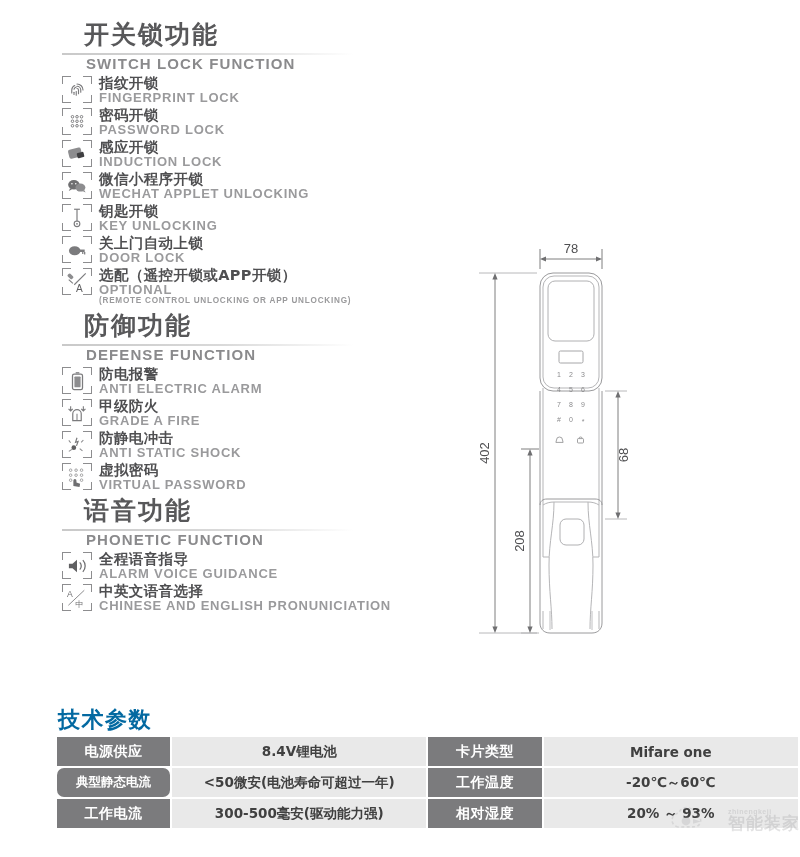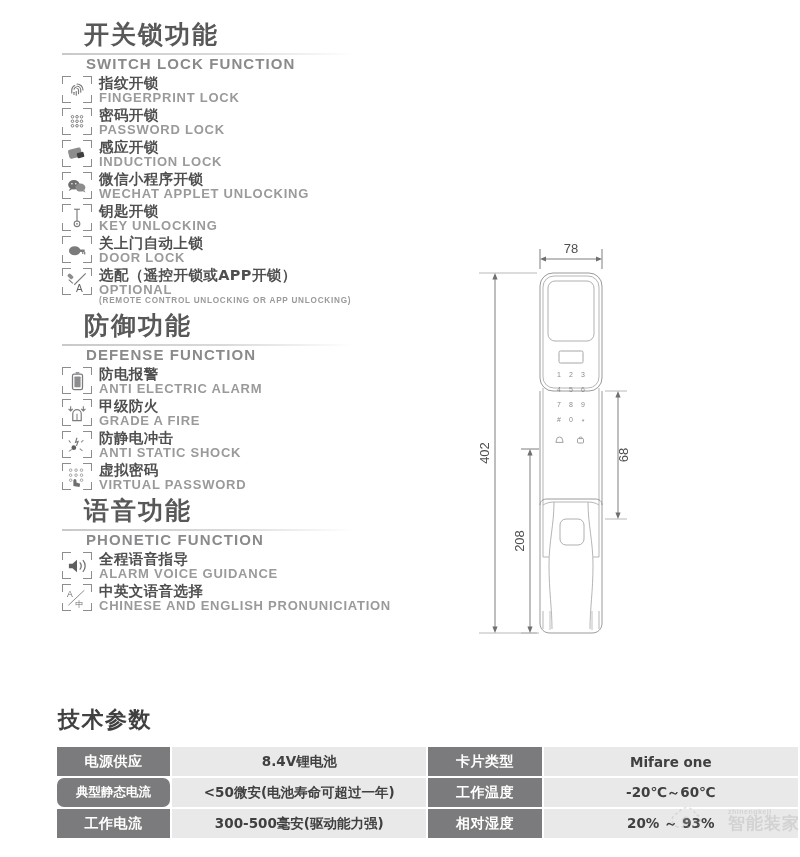--- a/index.html
+++ b/index.html
@@ -60,22 +60,22 @@
   .f-en{font-size:13px;color:#9a9a9c;letter-spacing:0.75px;line-height:11px;font-weight:bold;}
   .f-en2{font-size:8.2px;color:#9a9a9c;letter-spacing:0.75px;line-height:11px;font-weight:bold;}
 
   
   #drawing{position:absolute;left:455px;top:205px;width:250px;height:440px;}
   #drawing svg{display:block;}
 
   
   #tech{position:absolute;left:55px;top:707px;width:700px;}
   .tech-title{
-    font-size:22px;font-weight:bold;color:#404040;letter-spacing:1.5px;
-    margin:0 0 12px 3px;line-height:26px;
+    font-size:22px;font-weight:bold;color:#0369a1;letter-spacing:1.5px;
+    margin:0 0 2px 3px;line-height:26px;
     font-family:"DejaVu Sans","Liberation Sans",sans-serif;
   }
   table.specs{border-collapse:separate;border-spacing:2px 2px;width:745px;table-layout:fixed;}
   table.specs td{height:27px;vertical-align:middle;text-align:center;}
   td.k{
     background:#7b7b7d;color:#ffffff;font-size:14px;font-weight:bold;
     width:110px;letter-spacing:0.5px;
     font-family:"DejaVu Sans","Liberation Sans",sans-serif;
   }
   td.k.narrow{font-size:12.5px;letter-spacing:0;border-radius:7px;}

